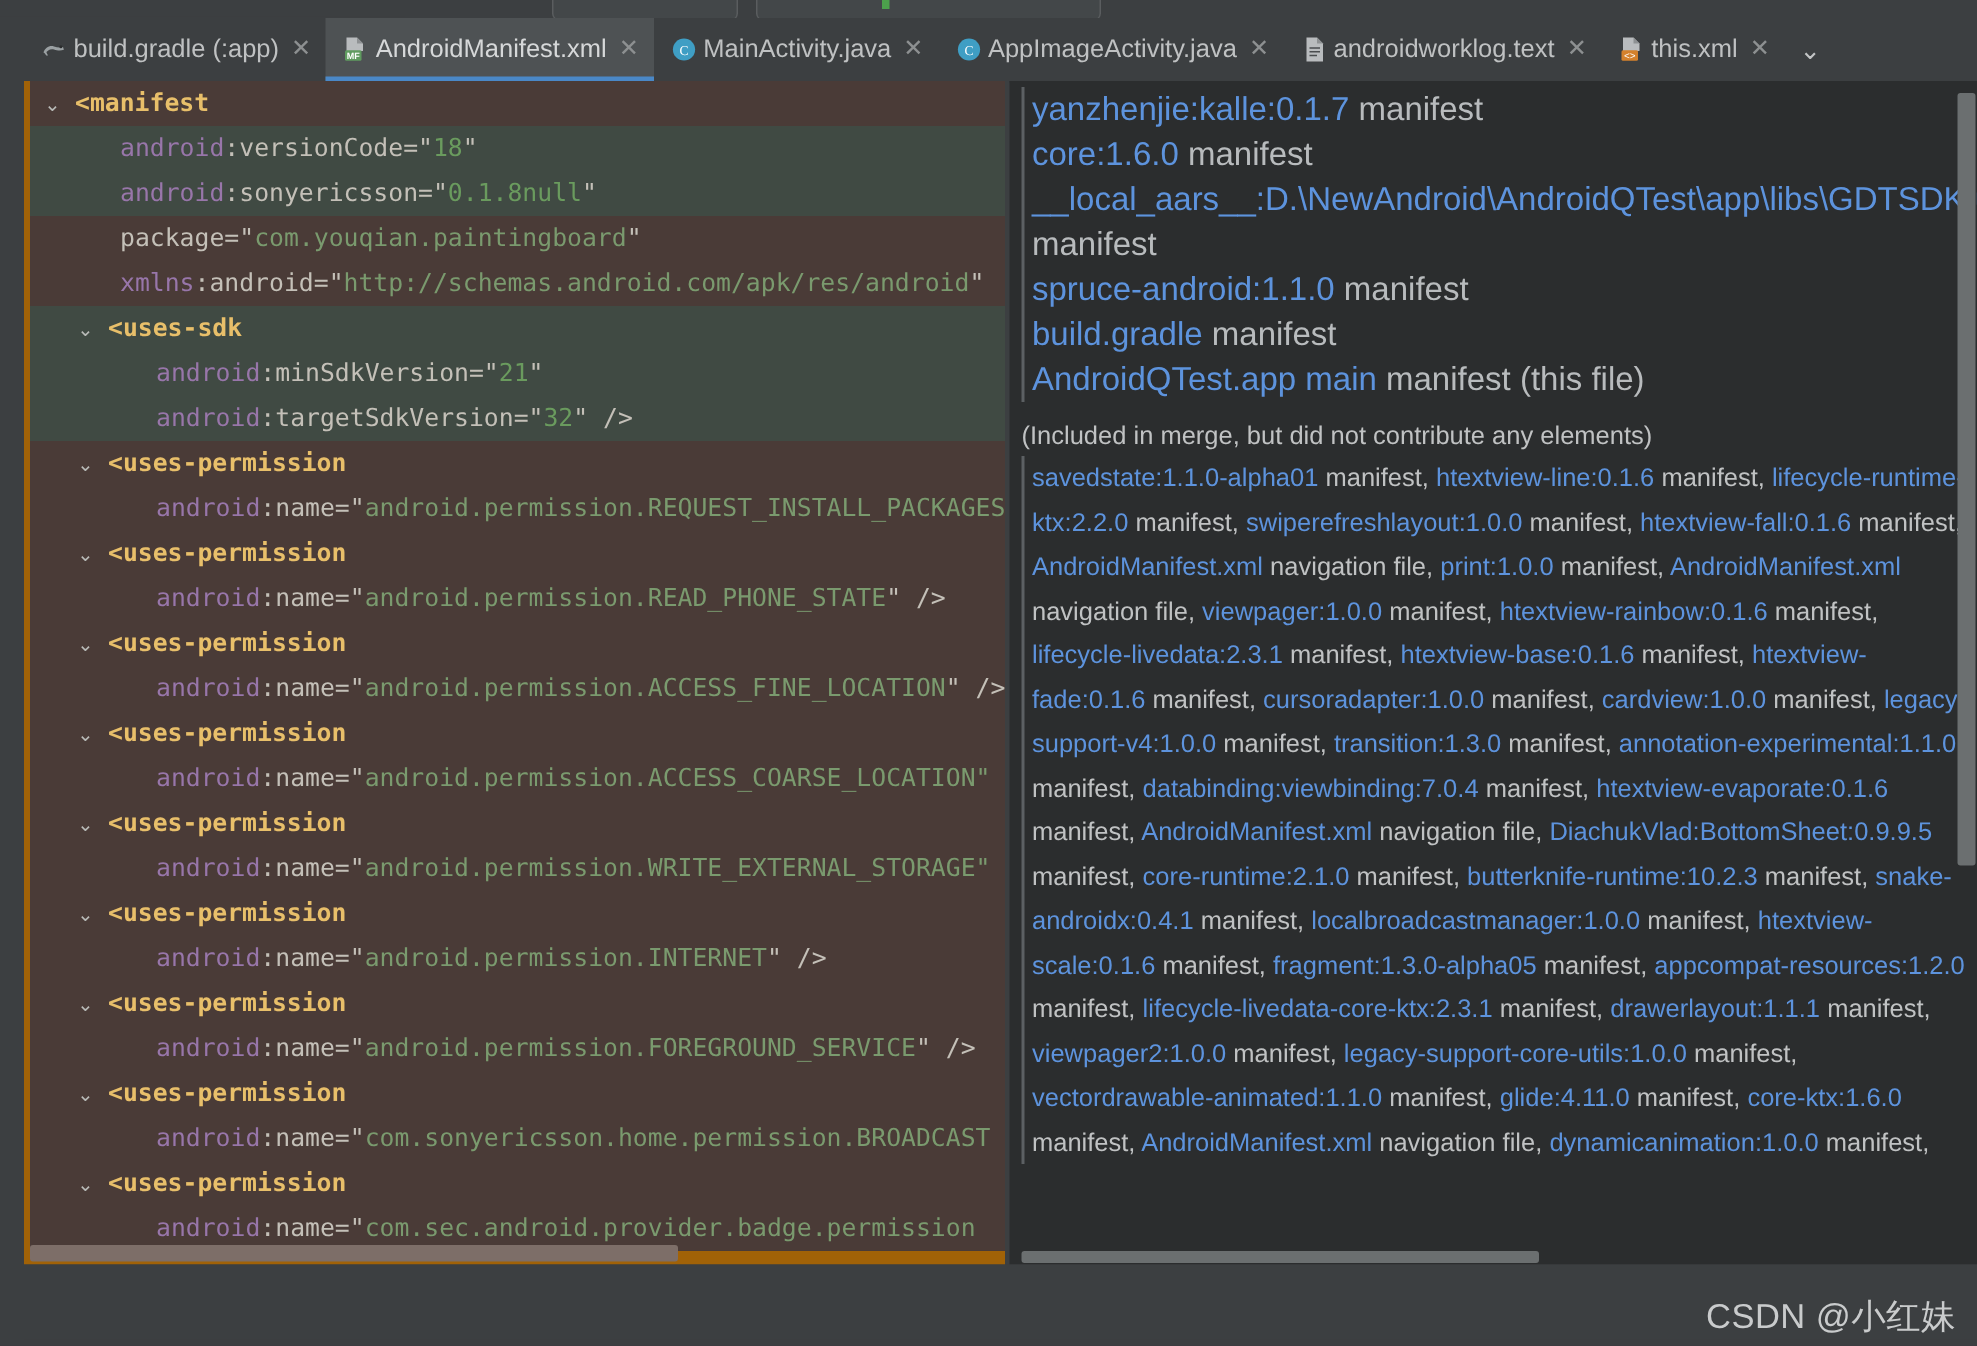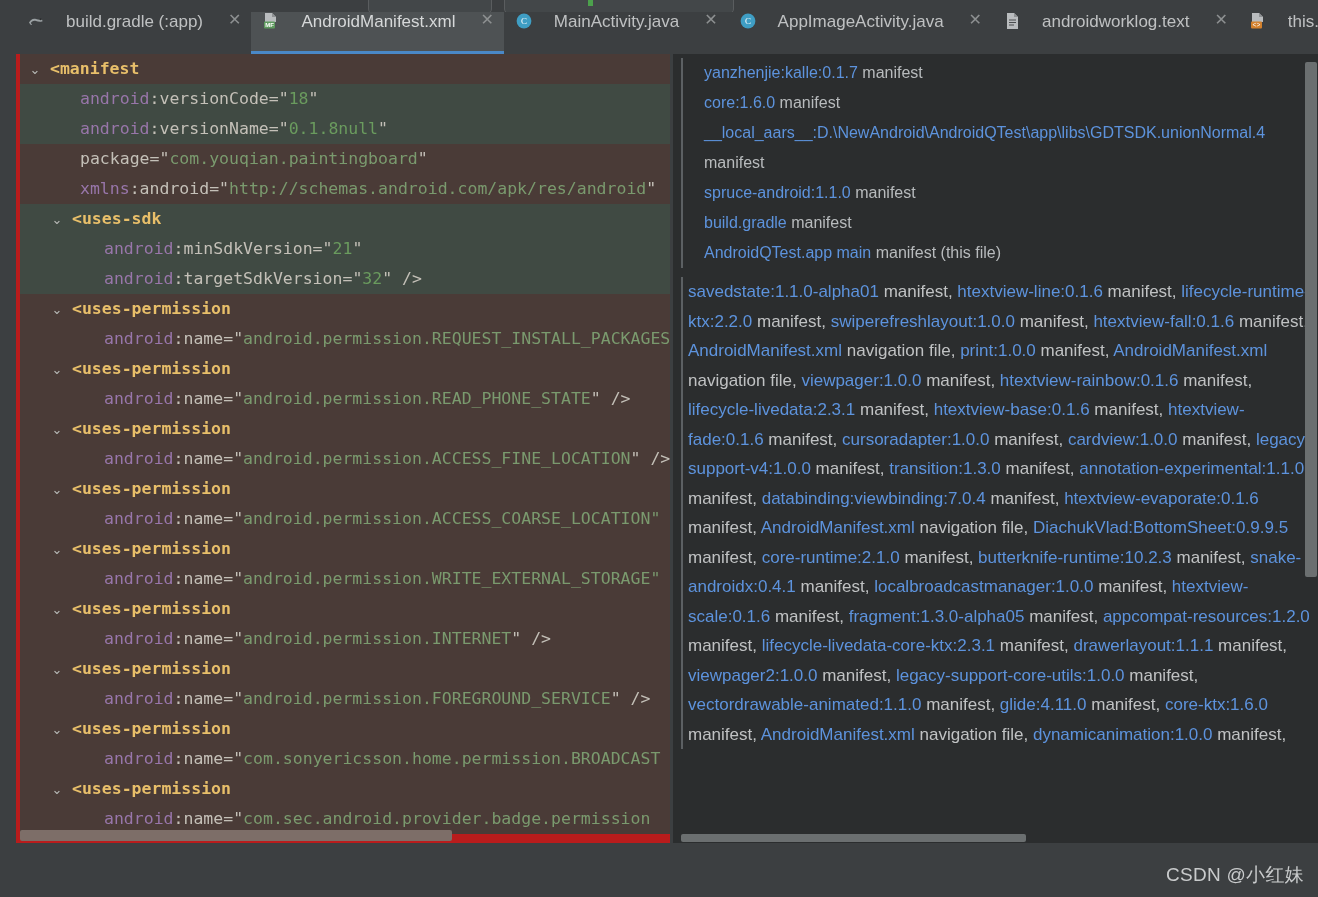--- a/index.html
+++ b/index.html
@@ -44,21 +44,21 @@
     display: flex; align-items: stretch;
     border-bottom: 1px solid #323436;
     overflow: hidden;
   }
   .tab-scroll-arrow {
     width: 16px; flex: 0 0 16px;
     display: flex; align-items: center; justify-content: center;
     color: #9a9c9e; font-size: 14px;
   }
   .tab {
-    display: flex; align-items: flex-start; gap: 21px;
+    display: flex; align-items: center; gap: 4px;
     padding: 0 8px 0 11px;
     position: relative;
     flex: 0 0 auto;
     cursor: default;
   }
   .tab.active { background: #4e5254; }
   .tab.active::after {
     content: ""; position: absolute; left: 0; right: 0; bottom: 0;
     height: 3px; background: #4a88c7;
   }
@@ -83,21 +83,21 @@
   
   .split {
     position: absolute; left: 0; top: 54px; width: 1318px; height: 789px;
     display: flex;
   }
 
   
   .editor-pane {
     position: relative;
     width: 670px; flex: 0 0 670px;
-    background: #b91c1c;
+    background: #a16207;
     overflow: hidden;
   }
   .gutter-rail {
     position: absolute; left: 0; top: 0; width: 8px; height: 789px;
     background: #3c3f41;
   }
   .gutter-thumb {
     position: absolute; left: 1px; top: 0px; width: 11px; height: 600px;
     background: #6b6f70; border-radius: 2px;
   }
@@ -150,22 +150,22 @@
   .info-inner {
     position: absolute; left: 8px; top: 4px; right: 0; bottom: 0;
     padding-right: 4px;
   }
   .sec-title {
     color: #d8d9d9; font-size: 17px; font-weight: bold;
     text-decoration: underline; line-height: 27px;
     font-family: "Liberation Sans", sans-serif;
   }
   .src-line {
-    color: #b8bbbd; font-size: 16px; line-height: 30px;
-    border-left: 2px solid #5c6063; padding-left: 21px;
+    color: #b8bbbd; font-size: 22px; line-height: 30px;
+    border-left: 2px solid #5c6063; padding-left: 5px;
     white-space: nowrap;
     font-family: "Liberation Sans", sans-serif;
   }
   .src-line .lnk { color: #5d93dd; }
   .other-head-note {
     color: #c0c2c3; font-size: 17px; line-height: 27px;
     font-family: "Liberation Sans", sans-serif;
   }
   .other-body {
     color: #c0c2c3; font-size: 17px; line-height: 29.5px;
@@ -204,21 +204,21 @@
   .btab.active::after {
     content: ""; position: absolute; left: 0; right: 0; bottom: 5px;
     height: 4px; background: #4a88c7;
   }
   .bottom-edge {
     position: absolute; left: 0; bottom: 0; width: 1318px; height: 4px;
     background: #3c3f41;
   }
   .watermark {
     position: absolute; right: 14px; top: 862px;
-    color: #c9cbcc; font-size: 19px;
+    color: #c9cbcc; font-size: 23px;
     font-family: "Liberation Sans", sans-serif;
     letter-spacing: 0.3px;
     text-align: right;
   }
   .left-strip {
     position: absolute; left: 0; top: 12px; width: 16px; height: 885px;
     background: #3c3f41;
   }
 </style>
 </head>
@@ -311,21 +311,21 @@
 
   <div class="split">
 
     <div class="editor-pane">
       <div class="gutter-rail"></div>
       <div class="gutter-thumb"></div>
       <div class="gutter-mark-green"></div>
       <div class="code-area" id="code-area">
           <div class="cline bg-brown"><span class="chevron" style="margin-left: 0px;">⌄</span><span style="display: inline-block; width: 0px;"></span><span class="tok-tag">&lt;manifest</span></div>
           <div class="cline bg-green"><span class="chevron blank" style="margin-left: 0px;">&nbsp;</span><span style="display: inline-block; width: 30px;"></span><span class="tok-attr">android</span><span class="tok-punct">:</span><span class="tok-plain">versionCode=</span><span class="tok-punct">"</span><span class="tok-num">18</span><span class="tok-punct">"</span></div>
-          <div class="cline bg-green"><span class="chevron blank" style="margin-left: 0px;">&nbsp;</span><span style="display: inline-block; width: 30px;"></span><span class="tok-attr">android</span><span class="tok-punct">:</span><span class="tok-plain">versionName=</span><span class="tok-punct">"</span><span class="tok-num">0.1.8null</span><span class="tok-punct">"</span></div>
+          <div class="cline bg-green"><span class="chevron blank" style="margin-left: 0px;">&nbsp;</span><span style="display: inline-block; width: 30px;"></span><span class="tok-attr">android</span><span class="tok-punct">:</span><span class="tok-plain">sonyericsson=</span><span class="tok-punct">"</span><span class="tok-num">0.1.8null</span><span class="tok-punct">"</span></div>
           <div class="cline bg-brown"><span class="chevron blank" style="margin-left: 0px;">&nbsp;</span><span style="display: inline-block; width: 30px;"></span><span class="tok-plain">package=</span><span class="tok-punct">"</span><span class="tok-str">com.youqian.paintingboard</span><span class="tok-punct">"</span></div>
           <div class="cline bg-brown"><span class="chevron blank" style="margin-left: 0px;">&nbsp;</span><span style="display: inline-block; width: 30px;"></span><span class="tok-attr">xmlns</span><span class="tok-punct">:</span><span class="tok-plain">android=</span><span class="tok-punct">"</span><span class="tok-str">http://schemas.android.com/apk/res/android</span><span class="tok-punct">"</span></div>
           <div class="cline bg-green"><span class="chevron" style="margin-left: 22px;">⌄</span><span style="display: inline-block; width: 0px;"></span><span class="tok-tag">&lt;uses-sdk</span></div>
           <div class="cline bg-green"><span class="chevron blank" style="margin-left: 0px;">&nbsp;</span><span style="display: inline-block; width: 54px;"></span><span class="tok-attr">android</span><span class="tok-punct">:</span><span class="tok-plain">minSdkVersion=</span><span class="tok-punct">"</span><span class="tok-num">21</span><span class="tok-punct">"</span></div>
           <div class="cline bg-green"><span class="chevron blank" style="margin-left: 0px;">&nbsp;</span><span style="display: inline-block; width: 54px;"></span><span class="tok-attr">android</span><span class="tok-punct">:</span><span class="tok-plain">targetSdkVersion=</span><span class="tok-punct">"</span><span class="tok-num">32</span><span class="tok-punct">" /&gt;</span></div>
           <div class="cline bg-brown"><span class="chevron" style="margin-left: 22px;">⌄</span><span style="display: inline-block; width: 0px;"></span><span class="tok-tag">&lt;uses-permission</span></div>
           <div class="cline bg-brown"><span class="chevron blank" style="margin-left: 0px;">&nbsp;</span><span style="display: inline-block; width: 54px;"></span><span class="tok-attr">android</span><span class="tok-punct">:</span><span class="tok-plain">name=</span><span class="tok-punct">"</span><span class="tok-str">android.permission.REQUEST_INSTALL_PACKAGES" /&gt;</span></div>
           <div class="cline bg-brown"><span class="chevron" style="margin-left: 22px;">⌄</span><span style="display: inline-block; width: 0px;"></span><span class="tok-tag">&lt;uses-permission</span></div>
           <div class="cline bg-brown"><span class="chevron blank" style="margin-left: 0px;">&nbsp;</span><span style="display: inline-block; width: 54px;"></span><span class="tok-attr">android</span><span class="tok-punct">:</span><span class="tok-plain">name=</span><span class="tok-punct">"</span><span class="tok-str">android.permission.READ_PHONE_STATE</span><span class="tok-punct">" /&gt;</span></div>
           <div class="cline bg-brown"><span class="chevron" style="margin-left: 22px;">⌄</span><span style="display: inline-block; width: 0px;"></span><span class="tok-tag">&lt;uses-permission</span></div>
@@ -353,20 +353,21 @@
         <div id="sources-list">
             <div class="src-line"><span class="lnk">yanzhenjie:kalle:0.1.7</span><span> manifest</span></div>
             <div class="src-line"><span class="lnk">core:1.6.0</span><span> manifest</span></div>
             <div class="src-line"><span class="lnk">__local_aars__:D.\NewAndroid\AndroidQTest\app\libs\GDTSDK.unionNormal.4</span></div>
             <div class="src-line"><span>manifest</span></div>
             <div class="src-line"><span class="lnk">spruce-android:1.1.0</span><span> manifest</span></div>
             <div class="src-line"><span class="lnk">build.gradle</span><span> manifest</span></div>
             <div class="src-line"><span class="lnk">AndroidQTest.app main</span><span> manifest (this file)</span></div>
           </div>
         <div class="info-spacer"></div>
+        <div class="other-head-note">(Included in merge, but did not contribute any elements)</div>
         <div class="other-body" id="other-body"><span class="lnk">savedstate:1.1.0-alpha01</span><span> manifest, </span><span class="lnk">htextview-line:0.1.6</span><span> manifest, </span><span class="lnk">lifecycle-runtime-ktx:2.2.0</span><span> manifest, </span><span class="lnk">swiperefreshlayout:1.0.0</span><span> manifest, </span><span class="lnk">htextview-fall:0.1.6</span><span> manifest, </span><span class="lnk">AndroidManifest.xml</span><span> navigation file, </span><span class="lnk">print:1.0.0</span><span> manifest, </span><span class="lnk">AndroidManifest.xml</span><span> navigation file, </span><span class="lnk">viewpager:1.0.0</span><span> manifest, </span><span class="lnk">htextview-rainbow:0.1.6</span><span> manifest, </span><span class="lnk">lifecycle-livedata:2.3.1</span><span> manifest, </span><span class="lnk">htextview-base:0.1.6</span><span> manifest, </span><span class="lnk">htextview-fade:0.1.6</span><span> manifest, </span><span class="lnk">cursoradapter:1.0.0</span><span> manifest, </span><span class="lnk">cardview:1.0.0</span><span> manifest, </span><span class="lnk">legacy-support-v4:1.0.0</span><span> manifest, </span><span class="lnk">transition:1.3.0</span><span> manifest, </span><span class="lnk">annotation-experimental:1.1.0</span><span> manifest, </span><span class="lnk">databinding:viewbinding:7.0.4</span><span> manifest, </span><span class="lnk">htextview-evaporate:0.1.6</span><span> manifest, </span><span class="lnk">AndroidManifest.xml</span><span> navigation file, </span><span class="lnk">DiachukVlad:BottomSheet:0.9.9.5</span><span> manifest, </span><span class="lnk">core-runtime:2.1.0</span><span> manifest, </span><span class="lnk">butterknife-runtime:10.2.3</span><span> manifest, </span><span class="lnk">snake-androidx:0.4.1</span><span> manifest, </span><span class="lnk">localbroadcastmanager:1.0.0</span><span> manifest, </span><span class="lnk">htextview-scale:0.1.6</span><span> manifest, </span><span class="lnk">fragment:1.3.0-alpha05</span><span> manifest, </span><span class="lnk">appcompat-resources:1.2.0</span><span> manifest, </span><span class="lnk">lifecycle-livedata-core-ktx:2.3.1</span><span> manifest, </span><span class="lnk">drawerlayout:1.1.1</span><span> manifest, </span><span class="lnk">viewpager2:1.0.0</span><span> manifest, </span><span class="lnk">legacy-support-core-utils:1.0.0</span><span> manifest, </span><span class="lnk">vectordrawable-animated:1.1.0</span><span> manifest, </span><span class="lnk">glide:4.11.0</span><span> manifest, </span><span class="lnk">core-ktx:1.6.0</span><span> manifest, </span><span class="lnk">AndroidManifest.xml</span><span> navigation file, </span><span class="lnk">dynamicanimation:1.0.0</span><span> manifest, </span></div>
       </div>
       <div class="info-vscroll"></div>
       <div class="info-hscroll"></div>
     </div>
   </div>
 
   <div class="bottom-bar">
     <div class="bottom-edge"></div>
   </div>

